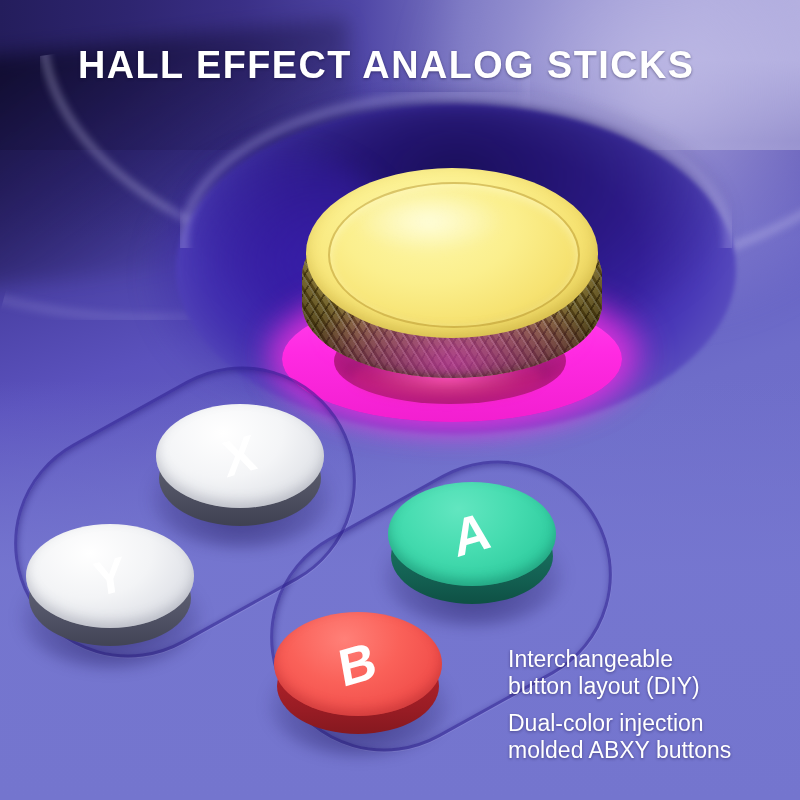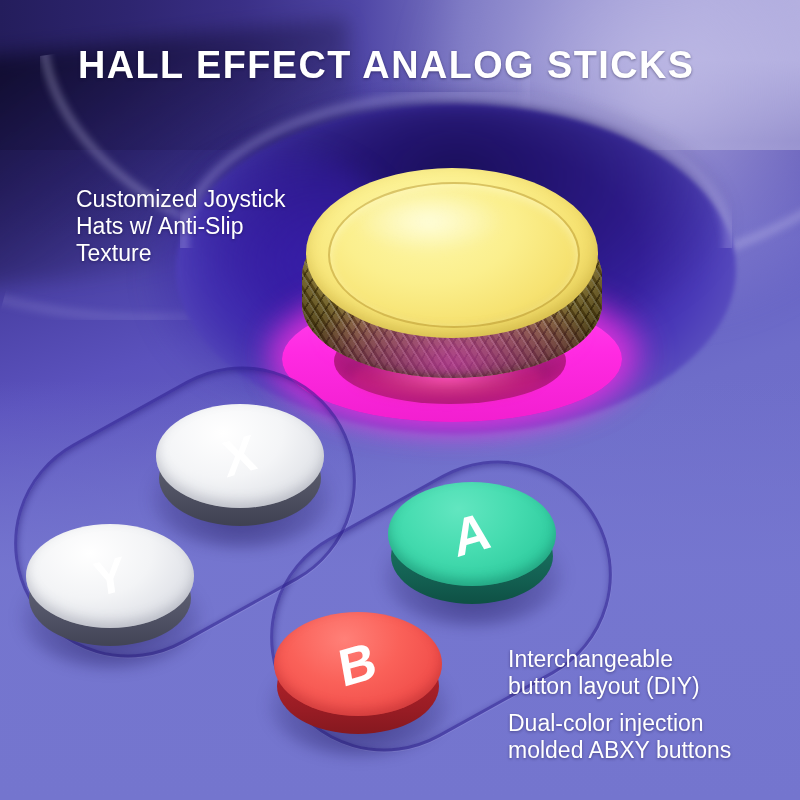--- a/index.html
+++ b/index.html
@@ -428,21 +428,18 @@
   </div>
 
   <div class="btn" id="btn-b">
     <div class="btn-shadow"></div>
     <div class="btn-base"></div>
     <div class="btn-cap"></div>
     <div class="btn-letter">B</div>
   </div>
 
   <div class="title">HALL EFFECT ANALOG STICKS</div>
-  <div class="caption" id="caption-stick">Customized Joystick
-Hats w/ Anti-Slip
-Texture</div>
   <div class="caption" id="caption-layout">Interchangeable
 button layout (DIY)</div>
   <div class="caption" id="caption-molded">Dual-color injection
 molded ABXY buttons</div>
 
 </div>
 
 </body></html>

